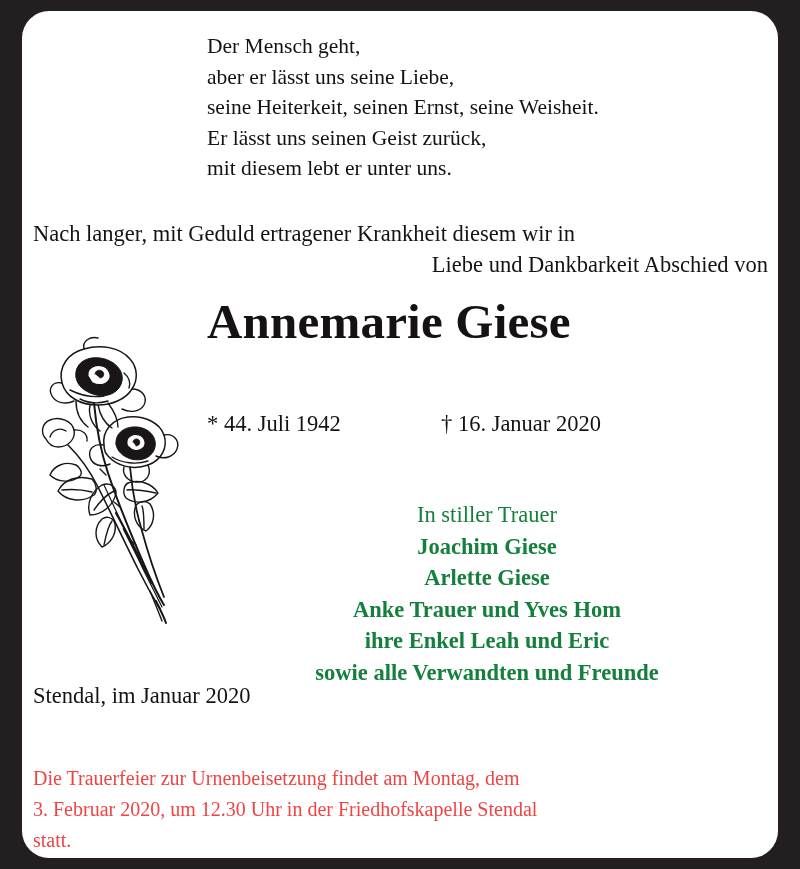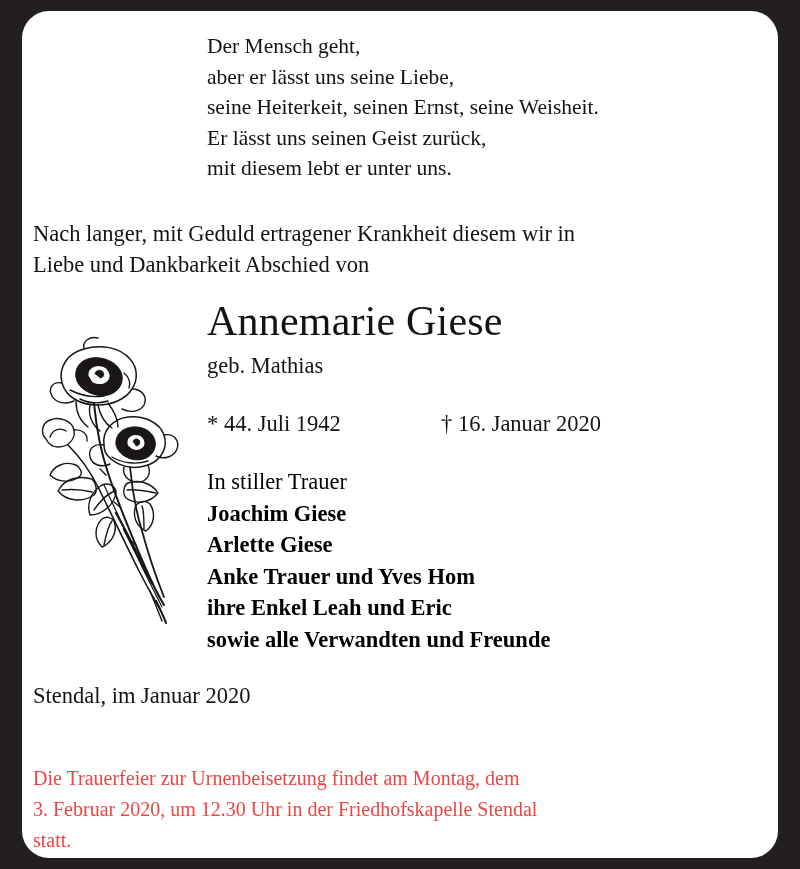--- a/index.html
+++ b/index.html
@@ -58,21 +58,21 @@
     left: 11px;
     top: 207px;
     width: 735px;
     color: #161214;
     font-size: 22.5px;
     line-height: 31px;
     text-align: justify;
     text-justify: inter-word;
   }
   .intro-last {
-    text-align: left;
+    text-align: right;
   }
 
   
   .rose-art {
     position: absolute;
     left: 10px;
     top: 322px;
     width: 160px;
     height: 300px;
   }
@@ -84,22 +84,22 @@
 
   
   .name-block {
     position: absolute;
     left: 185px;
     top: 282px;
     width: 560px;
   }
   .deceased-name {
     display: block;
-    font-size: 42px;
-    font-weight: normal;
+    font-size: 49px;
+    font-weight: bold;
     line-height: 57px;
     color: #161214;
     letter-spacing: 0.2px;
     white-space: nowrap;
   }
   .maiden-name {
     display: block;
     font-size: 22.5px;
     line-height: 30px;
     color: #161214;
@@ -122,23 +122,24 @@
     min-width: 234px;
   }
   .date-death {
     display: inline-block;
   }
 
   
   .mourners {
     position: absolute;
     left: 185px;
-    top: 455px;
+    top: 488px;
     width: 560px;
-    color: #000000;
+    color: #15803d;
+    text-align: center;
   }
   .mourners-heading {
     display: block;
     font-size: 22.5px;
     line-height: 31.5px;
     font-weight: normal;
     white-space: nowrap;
   }
   .mourner {
     display: block;
@@ -271,21 +272,20 @@
 
             <path d="M74 142 L68 136"></path>
             <path d="M88 174 L82 169"></path>
             <path d="M104 212 L98 207"></path>
           </g>
         </svg>
       </div>
 
       <div class="name-block">
         <span class="deceased-name">Annemarie Giese</span>
-        <span class="maiden-name">geb. Mathias</span>
       </div>
 
       <div class="dates-row">
         <span class="date-birth">* 44. Juli 1942</span><span class="date-death">† 16. Januar 2020</span>
       </div>
 
       <div class="mourners">
         <span class="mourners-heading">In stiller Trauer</span>
         <span class="mourner">Joachim Giese</span>
         <span class="mourner">Arlette Giese</span>

